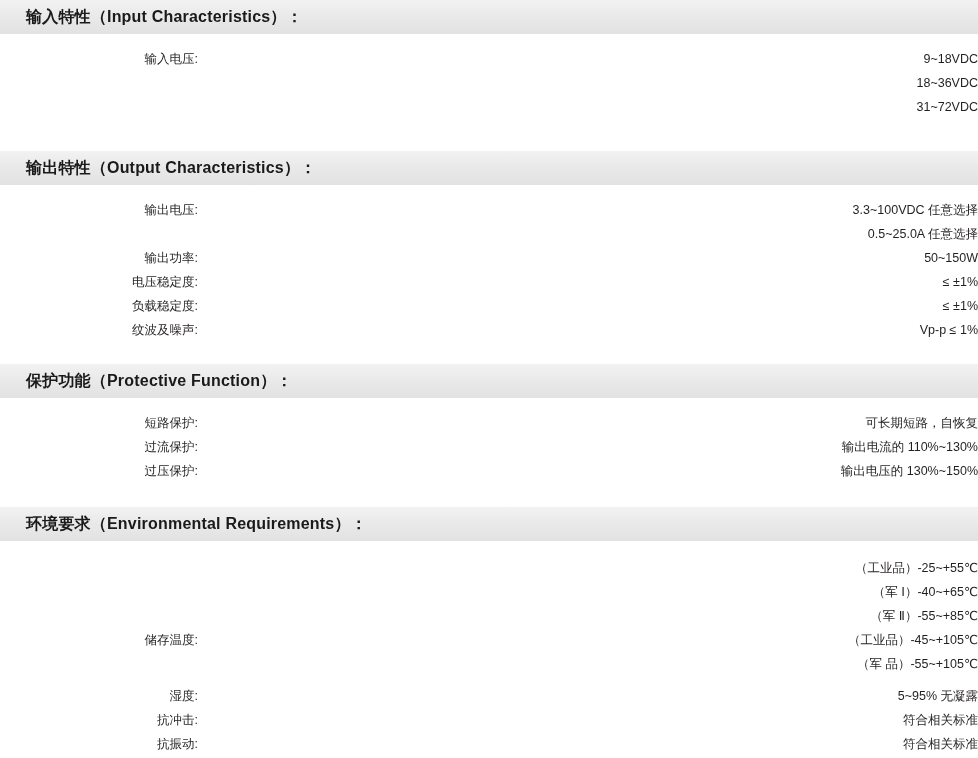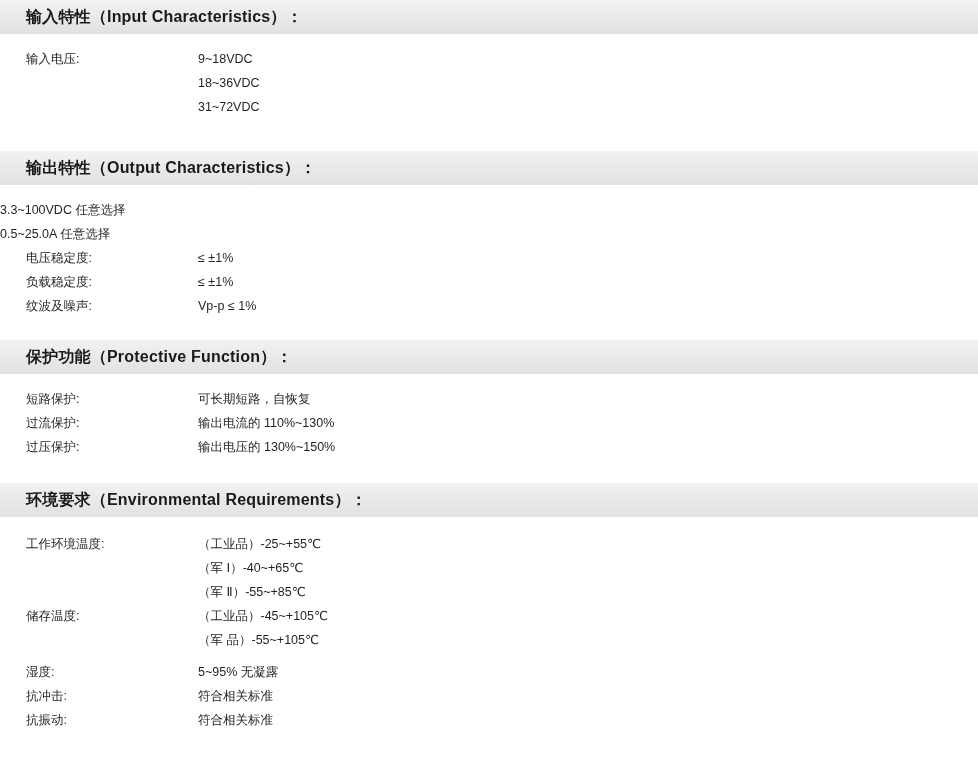--- a/index.html
+++ b/index.html
@@ -38,20 +38,21 @@
     white-space: nowrap;
   }
   .rows {
     padding: 12px 0 6px 0;
   }
   .row {
     display: flex;
     align-items: flex-start;
     line-height: 24px;
     min-height: 24px;
+    text-align: right;
   }
   .row .label {
     width: 198px;
     padding-left: 26px;
     box-sizing: border-box;
     font-size: 12.5px;
     color: #231f20;
     white-space: nowrap;
   }
   .row .values {
@@ -95,30 +96,37 @@
   </div>
 
   <div class="gap-1"></div>
 
   <div class="section sec-output">
     <div class="section-header">
       <span class="title">输出特性（Output Characteristics）：</span>
     </div>
     <div class="rows">
       <div class="row">
+        <div class="label">输出电压:</div>
         <div class="values">
           <div class="value">3.3~100VDC 任意选择</div>
         </div>
       </div>
       <div class="row">
         <div class="values">
           <div class="value">0.5~25.0A 任意选择</div>
         </div>
       </div>
       <div class="row">
+        <div class="label">输出功率:</div>
+        <div class="values">
+          <div class="value">50~150W</div>
+        </div>
+      </div>
+      <div class="row">
         <div class="label">电压稳定度:</div>
         <div class="values">
           <div class="value">≤ ±1%</div>
         </div>
       </div>
       <div class="row">
         <div class="label">负载稳定度:</div>
         <div class="values">
           <div class="value">≤ ±1%</div>
         </div>
@@ -161,21 +169,20 @@
   </div>
 
   <div class="gap-3"></div>
 
   <div class="section sec-env">
     <div class="section-header">
       <span class="title">环境要求（Environmental Requirements）：</span>
     </div>
     <div class="rows">
       <div class="row multi">
-        <div class="label">工作环境温度:</div>
         <div class="values">
           <div class="value">（工业品）-25~+55℃</div>
           <div class="value">（军  Ⅰ）-40~+65℃</div>
           <div class="value">（军  Ⅱ）-55~+85℃</div>
         </div>
       </div>
       <div class="row multi">
         <div class="label">储存温度:</div>
         <div class="values">
           <div class="value">（工业品）-45~+105℃</div>

